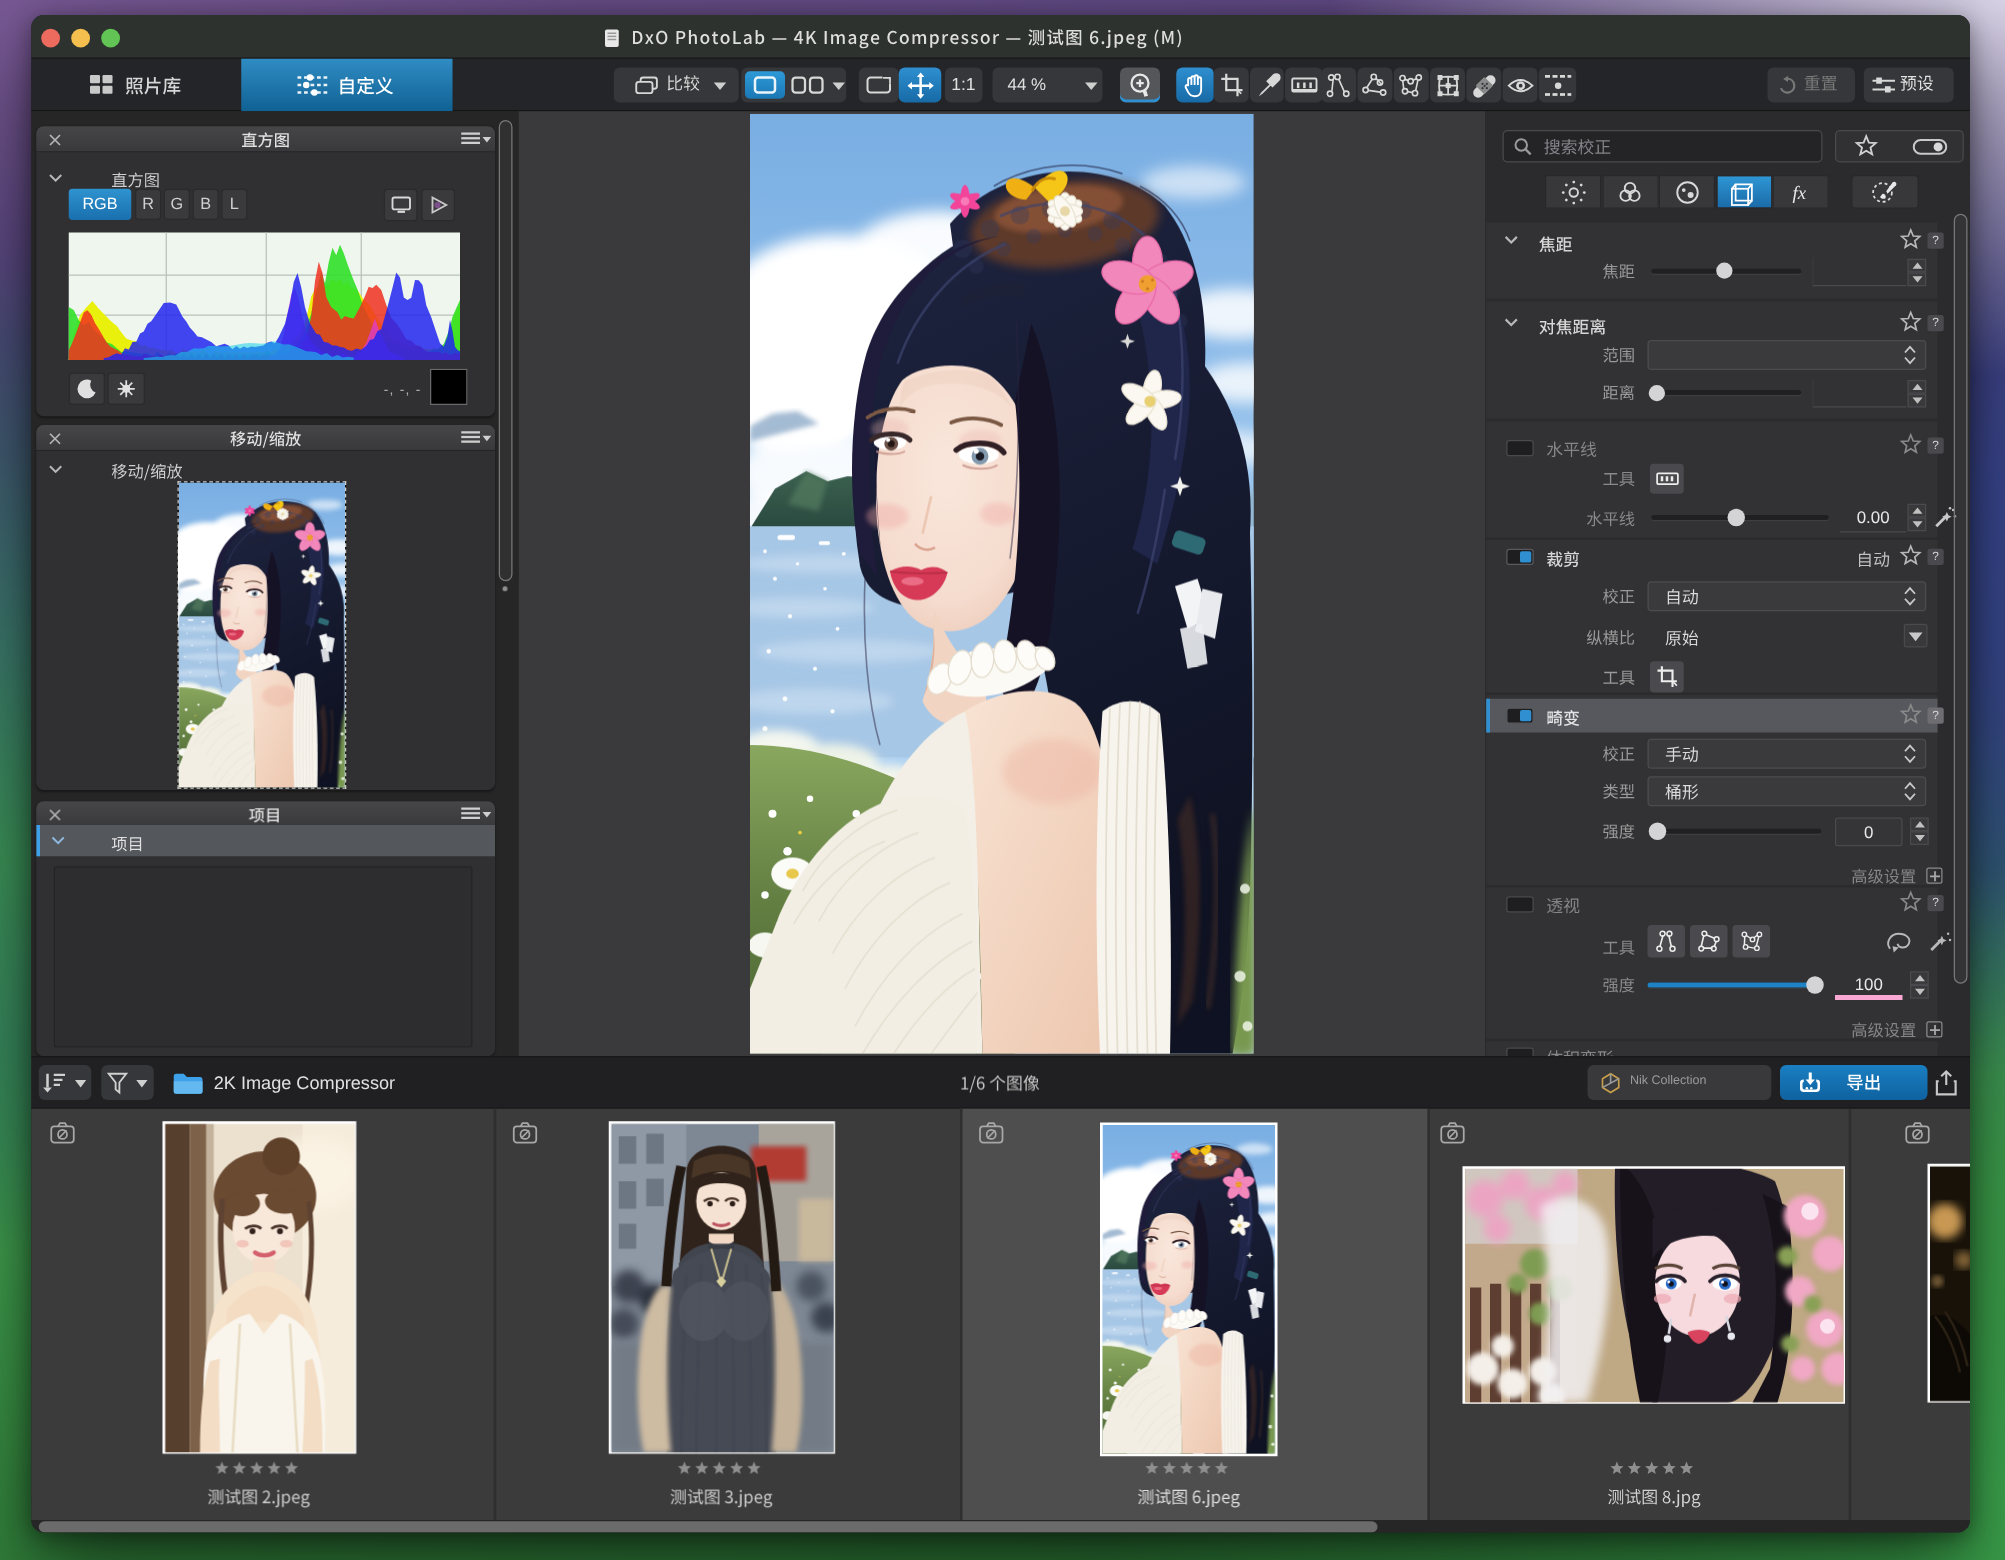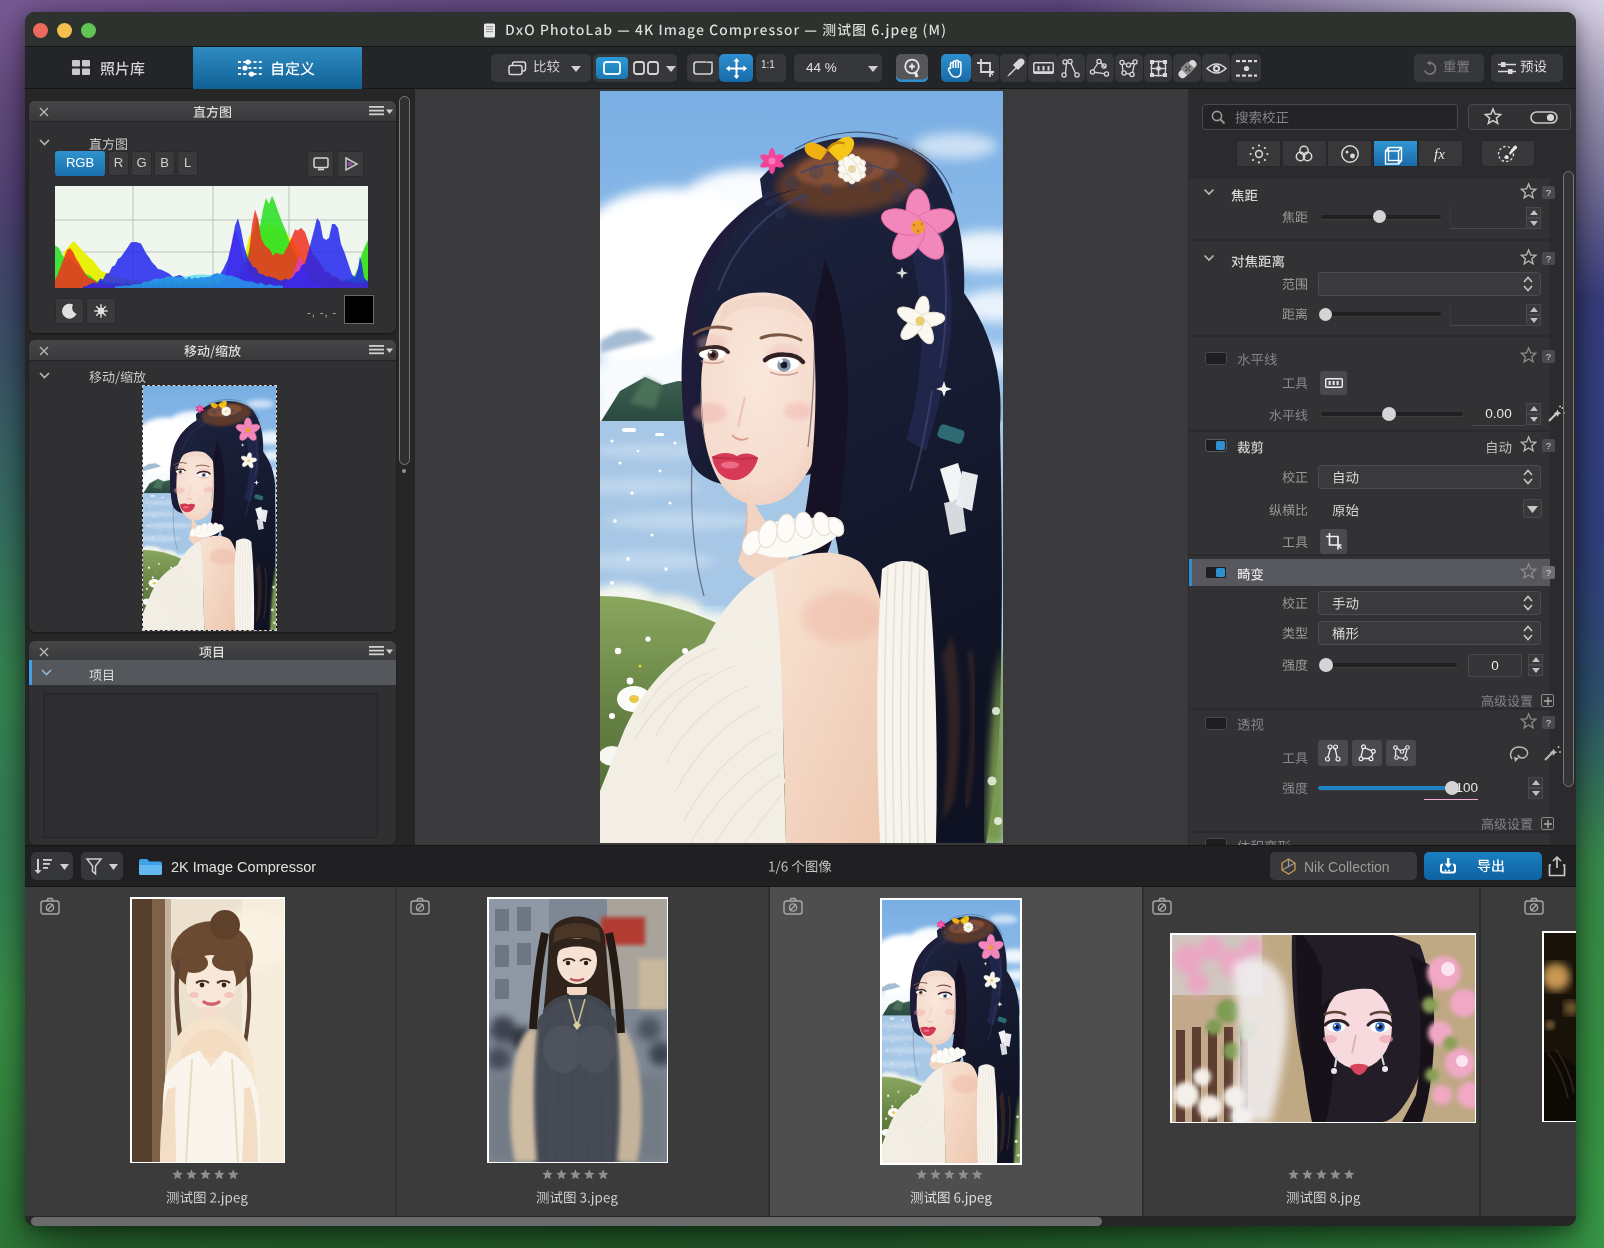--- a/index.html
+++ b/index.html
@@ -585,21 +585,21 @@
       <g stroke="#fff" stroke-width="2" fill="#fff">
         <line x1="10.5" y1="2" x2="10.5" y2="19"></line>
         <line x1="2" y1="10.5" x2="19" y2="10.5"></line>
         <path d="M10.5 0l3 3.6h-6z" stroke="none"></path>
         <path d="M10.5 21l3-3.6h-6z" stroke="none"></path>
         <path d="M0 10.5l3.6-3v6z" stroke="none"></path>
         <path d="M21 10.5l-3.6-3v6z" stroke="none"></path>
       </g>
     </svg>
     <div class="tbtn" style="left:731px;top:42px;width:30px;height:28px;background:#35373a;"></div>
-    <div class="abs" style="left:736px;top:47px;color:#e0e0e0;font-size:10px">1:1</div>
+    <div class="abs" style="left:736px;top:47px;color:#e0e0e0;font-size:14px">1:1</div>
     <div class="tbtn" style="left:769px;top:42px;width:88px;height:28px;background:#35373a;"></div>
     <div class="abs" style="left:781px;top:48px;color:#e0e0e0;font-size:13.5px">44 %</div>
     <svg class="t" style="left:843px;top:54px" width="10" height="6" viewBox="0 0 10 6">
       <path d="M0 0h10l-5 6z" fill="#cfcfcf"></path>
     </svg>
     <div class="tbtn" style="left:871px;top:42px;width:32px;height:28px;background:#54565a;box-shadow:inset 0 -2.5px 0 #2f8fd0"></div>
     <svg class="t" style="left:878px;top:46px" width="19" height="20" viewBox="0 0 19 20">
       <circle cx="9" cy="8.5" r="6.8" fill="none" stroke="#e8e8e8" stroke-width="1.8"></circle>
       <line x1="9" y1="5.5" x2="9" y2="11.5" stroke="#e8e8e8" stroke-width="1.8"></line>
       <line x1="6" y1="8.5" x2="12" y2="8.5" stroke="#e8e8e8" stroke-width="1.8"></line>
@@ -1162,21 +1162,21 @@
         <circle cx="15.5" cy="3" r="1"></circle>
         <circle cx="17" cy="8" r="1"></circle>
       </g>
     </svg>
     <svg class="t " style="left:1257.0px;top:766.0px" width="28" height="20">
       <path transform="translate(0,14.9)" d="M6.7 -9.4H10.5V-7.8H6.7ZM5.8 -10.2V-7H8.2V-5.8H5.6V-2.3H8.2V-0.4L5 -0.2L5.1 0.7C6.7 0.6 9.1 0.4 11.3 0.2C11.5 0.6 11.6 0.9 11.7 1.1L12.5 0.8C12.3 -0 11.6 -1.2 10.9 -2.1L10.1 -1.7C10.4 -1.4 10.6 -1 10.9 -0.6L9.1 -0.5V-2.3H11.8V-5.8H9.1V-7H11.4V-10.2ZM6.4 -5H8.2V-3.1H6.4ZM9.1 -5H10.9V-3.1H9.1ZM1.1 -7.3C1 -6.1 0.8 -4.5 0.6 -3.5H1.2L3.7 -3.5C3.6 -1.2 3.4 -0.3 3.2 -0.1C3 0.1 2.9 0.1 2.7 0.1C2.5 0.1 1.9 0.1 1.3 0C1.5 0.3 1.6 0.7 1.6 0.9C2.2 1 2.8 1 3.1 0.9C3.5 0.9 3.7 0.8 4 0.6C4.3 0.2 4.5 -1 4.7 -3.9C4.7 -4.1 4.7 -4.4 4.7 -4.4H1.7C1.7 -5 1.8 -5.7 1.9 -6.4H4.8V-10.2H0.8V-9.3H3.9V-7.3Z M18 -8.4V-7.2H15.9V-6.4H18V-4.3H23.1V-6.4H25.2V-7.2H23.1V-8.4H22.1V-7.2H19V-8.4ZM22.1 -6.4V-5.1H19V-6.4ZM22.8 -2.6C22.3 -2 21.5 -1.4 20.5 -1C19.6 -1.4 18.9 -2 18.3 -2.6ZM16.1 -3.4V-2.6H17.8L17.4 -2.5C17.9 -1.7 18.6 -1.1 19.5 -0.6C18.2 -0.2 16.9 0 15.5 0.1C15.6 0.4 15.8 0.7 15.9 1C17.5 0.8 19.1 0.5 20.5 -0.1C21.8 0.5 23.3 0.8 24.9 1C25.1 0.8 25.3 0.4 25.5 0.2C24.1 0.1 22.7 -0.2 21.6 -0.6C22.7 -1.2 23.7 -2 24.3 -3.2L23.7 -3.5L23.5 -3.4ZM19.1 -10.8C19.3 -10.4 19.5 -10 19.7 -9.6H14.6V-6.1C14.6 -4.1 14.5 -1.4 13.5 0.6C13.7 0.7 14.2 0.9 14.4 1C15.4 -1 15.6 -4 15.6 -6.1V-8.7H25.3V-9.6H20.8C20.6 -10 20.4 -10.6 20.1 -11Z" fill="#8a8a8e"></path>
     </svg>
     <div class="abs" style="left:1293px;top:774px;width:139px;height:4px;background:#202022;border-radius:2px;box-shadow:0 1px 0 rgba(255,255,255,.06)"></div>
     <div class="abs" style="left:1293px;top:774px;width:134.135px;height:4px;background:#1f82c4;border-radius:2px"></div>
     <div class="abs" style="left:1420px;top:769px;width:14px;height:14px;background:#d4d4d6;border-radius:50%"></div>
-    <div class="abs" style="left:1399px;top:765px;width:54px;height:23px;border-bottom:1px solid #f9a8d4;color:#e8e8e8;font-size:13.5px;text-align:right;line-height:22px">100</div>
+    <div class="abs" style="left:1443px;top:765px;width:54px;height:23px;border-bottom:4px solid #f9a8d4;color:#e8e8e8;font-size:13.5px;text-align:center;line-height:22px">100</div>
     <div class="abs" style="left:1503px;top:765px;width:15px;height:11px;background:#39393c;border:1px solid #4a4a4e"></div>
     <svg class="t" style="left:1506.5px;top:768px" width="8" height="6" viewBox="0 0 8 6">
       <path d="M0 5h8l-4-5z" fill="#c0c0c0"></path>
     </svg>
     <div class="abs" style="left:1503px;top:776px;width:15px;height:11px;background:#39393c;border:1px solid #4a4a4e"></div>
     <svg class="t" style="left:1506.5px;top:779px" width="8" height="6" viewBox="0 0 8 6">
       <path d="M0 0h8l-4 5z" fill="#c0c0c0"></path>
     </svg>
     <svg class="t " style="left:1456.0px;top:802.0px" width="54" height="20">
       <path transform="translate(0,14.9)" d="M3.7 -7.3H9.3V-6.1H3.7ZM2.7 -8V-5.4H10.4V-8ZM5.7 -10.7 6.1 -9.6H0.8V-8.7H12.2V-9.6H7.2C7 -10 6.9 -10.5 6.7 -11ZM1.2 -4.6V1H2.2V-3.8H10.8V0C10.8 0.2 10.7 0.2 10.6 0.2C10.4 0.2 9.8 0.2 9.2 0.2C9.4 0.4 9.5 0.7 9.6 0.9C10.4 0.9 10.9 0.9 11.3 0.8C11.6 0.7 11.8 0.5 11.8 0V-4.6ZM3.7 -3.1V0.3H4.6V-0.4H9.2V-3.1ZM4.6 -2.3H8.3V-1.1H4.6Z M13.5 -0.7 13.8 0.2C15 -0.2 16.6 -0.9 18.2 -1.5L18 -2.3C16.4 -1.7 14.7 -1.1 13.5 -0.7ZM18.2 -10.1V-9.2H19.7C19.5 -5 19 -1.6 17.3 0.5C17.5 0.6 18 0.9 18.1 1.1C19.3 -0.4 19.9 -2.3 20.2 -4.6C20.7 -3.5 21.2 -2.6 21.8 -1.7C21.1 -0.8 20.1 -0.2 19.1 0.3C19.3 0.5 19.7 0.8 19.8 1.1C20.8 0.6 21.7 -0.1 22.4 -0.9C23.2 -0.1 24 0.5 24.9 1C25 0.8 25.3 0.4 25.6 0.2C24.6 -0.2 23.8 -0.9 23 -1.7C23.9 -2.9 24.6 -4.4 25 -6.3L24.4 -6.6L24.2 -6.5H22.9C23.2 -7.6 23.6 -9 23.9 -10.1ZM20.6 -9.2H22.7C22.4 -7.9 22 -6.6 21.7 -5.7H23.9C23.6 -4.4 23.1 -3.3 22.4 -2.4C21.6 -3.6 20.9 -5 20.4 -6.5C20.5 -7.3 20.6 -8.2 20.6 -9.2ZM13.7 -5.5C13.9 -5.6 14.2 -5.7 15.9 -5.9C15.3 -5 14.7 -4.3 14.5 -4.1C14.1 -3.6 13.8 -3.2 13.5 -3.2C13.6 -3 13.7 -2.5 13.8 -2.3C14.1 -2.5 14.5 -2.7 18 -3.7C18 -3.9 17.9 -4.3 17.9 -4.5L15.4 -3.8C16.3 -5 17.3 -6.3 18.1 -7.7L17.3 -8.2C17 -7.7 16.8 -7.2 16.5 -6.8L14.7 -6.6C15.5 -7.7 16.3 -9.1 16.9 -10.5L16 -10.9C15.5 -9.3 14.5 -7.7 14.2 -7.2C13.9 -6.8 13.7 -6.5 13.4 -6.4C13.5 -6.2 13.7 -5.7 13.7 -5.5Z M27.6 -10.1C28.3 -9.5 29.1 -8.6 29.5 -8L30.2 -8.7C29.8 -9.3 28.9 -10.1 28.2 -10.7ZM26.6 -6.8V-5.9H28.4V-1.2C28.4 -0.6 28 -0.2 27.7 -0.1C27.9 0.1 28.2 0.5 28.3 0.8C28.5 0.5 28.8 0.3 31.1 -1.5C31 -1.7 30.9 -2 30.8 -2.3L29.3 -1.2V-6.8ZM32.4 -10.5V-9C32.4 -8 32.1 -7 30.4 -6.2C30.6 -6 30.9 -5.7 31 -5.5C32.9 -6.4 33.3 -7.8 33.3 -9V-9.5H35.6V-7.4C35.6 -6.5 35.8 -6.1 36.7 -6.1C36.8 -6.1 37.5 -6.1 37.7 -6.1C37.9 -6.1 38.2 -6.1 38.4 -6.2C38.3 -6.4 38.3 -6.8 38.3 -7C38.1 -7 37.8 -6.9 37.7 -6.9C37.5 -6.9 36.9 -6.9 36.8 -6.9C36.6 -6.9 36.5 -7.1 36.5 -7.4V-10.5ZM36.5 -4.3C36 -3.2 35.3 -2.4 34.4 -1.7C33.6 -2.4 32.9 -3.3 32.4 -4.3ZM31 -5.2V-4.3H31.7L31.5 -4.2C32 -3 32.7 -2 33.7 -1.1C32.7 -0.5 31.6 -0.1 30.4 0.2C30.6 0.4 30.8 0.8 30.9 1C32.2 0.7 33.4 0.2 34.4 -0.5C35.4 0.2 36.6 0.8 37.9 1.1C38 0.8 38.3 0.4 38.5 0.2C37.3 -0.1 36.2 -0.5 35.2 -1.1C36.3 -2.1 37.2 -3.3 37.7 -5L37.1 -5.2L36.9 -5.2Z M47.5 -9.7H49.7V-8.6H47.5ZM44.4 -9.7H46.6V-8.6H44.4ZM41.5 -9.7H43.5V-8.6H41.5ZM41.5 -5.6V-0.1H39.7V0.7H51.3V-0.1H49.5V-5.6H45.4L45.6 -6.3H51V-7.1H45.8L45.9 -7.8H50.6V-10.4H40.5V-7.8H44.9L44.8 -7.1H39.9V-6.3H44.7L44.5 -5.6ZM42.4 -0.1V-0.9H48.5V-0.1ZM42.4 -3.6H48.5V-2.8H42.4ZM42.4 -4.2V-4.9H48.5V-4.2ZM42.4 -2.2H48.5V-1.5H42.4Z" fill="#86868a"></path>
@@ -1224,21 +1224,21 @@
     <svg class="t " style="left:743.1px;top:843.5px" width="66" height="20">
       <path transform="translate(0,15.5)" d="M1.2 0H6.6V-1H4.6V-9.9H3.7C3.1 -9.6 2.5 -9.4 1.6 -9.2V-8.4H3.4V-1H1.2Z M7.6 2.4H8.5L12.6 -10.7H11.7Z M16.8 0.2C18.4 0.2 19.7 -1.1 19.7 -3C19.7 -5.1 18.6 -6.1 16.9 -6.1C16.2 -6.1 15.3 -5.7 14.7 -5C14.8 -8 15.9 -9.1 17.3 -9.1C17.8 -9.1 18.4 -8.8 18.8 -8.3L19.5 -9.1C19 -9.7 18.2 -10.1 17.2 -10.1C15.3 -10.1 13.5 -8.6 13.5 -4.7C13.5 -1.5 15 0.2 16.8 0.2ZM14.7 -4C15.4 -4.9 16.1 -5.2 16.7 -5.2C17.9 -5.2 18.5 -4.4 18.5 -3C18.5 -1.7 17.8 -0.8 16.8 -0.8C15.6 -0.8 14.9 -1.9 14.7 -4Z M29.5 -7.4V1.1H30.6V-7.4ZM30.1 -11.4C28.8 -9.1 26.3 -7.1 23.8 -6C24.1 -5.8 24.4 -5.4 24.5 -5.1C26.6 -6.1 28.6 -7.7 30.1 -9.5C31.9 -7.4 33.6 -6.1 35.6 -5.1C35.8 -5.4 36.1 -5.8 36.4 -6C34.3 -7 32.4 -8.3 30.7 -10.3L31 -10.9Z M41.9 -3.8C42.9 -3.5 44.3 -3.1 45.1 -2.7L45.5 -3.4C44.7 -3.7 43.4 -4.2 42.3 -4.4ZM40.5 -2.1C42.4 -1.8 44.7 -1.3 46 -0.8L46.5 -1.6C45.1 -2 42.8 -2.5 41 -2.7ZM37.9 -10.7V1.1H38.9V0.5H48.2V1.1H49.2V-10.7ZM38.9 -0.4V-9.8H48.2V-0.4ZM42.4 -9.6C41.7 -8.5 40.6 -7.4 39.4 -6.7C39.6 -6.6 40 -6.3 40.1 -6.1C40.5 -6.4 40.9 -6.7 41.4 -7.1C41.8 -6.6 42.3 -6.2 42.8 -5.9C41.6 -5.3 40.4 -4.9 39.1 -4.7C39.3 -4.5 39.5 -4.1 39.6 -3.8C41 -4.2 42.4 -4.7 43.7 -5.3C44.8 -4.7 46.1 -4.3 47.3 -4C47.5 -4.2 47.7 -4.6 47.9 -4.8C46.7 -5 45.5 -5.3 44.5 -5.8C45.5 -6.5 46.3 -7.3 46.9 -8.2L46.3 -8.5L46.2 -8.5H42.7C42.9 -8.7 43.1 -9 43.2 -9.3ZM41.9 -7.6 42 -7.7H45.5C45 -7.2 44.4 -6.7 43.6 -6.3C42.9 -6.7 42.3 -7.1 41.9 -7.6Z M56.9 -9.6H59.3C59.1 -9.2 58.8 -8.8 58.5 -8.5H56C56.3 -8.9 56.6 -9.2 56.9 -9.6ZM56.9 -11.3C56.3 -10.2 55.2 -8.8 53.8 -7.7C54 -7.6 54.3 -7.3 54.4 -7.1C54.7 -7.2 54.9 -7.5 55.1 -7.7V-5.6H57.2C56.6 -5 55.6 -4.4 54.2 -4C54.4 -3.8 54.6 -3.5 54.8 -3.4C56 -3.8 56.9 -4.2 57.5 -4.7C57.7 -4.5 57.9 -4.3 58.1 -4.1C57.2 -3.3 55.5 -2.4 54.2 -2C54.4 -1.9 54.6 -1.6 54.7 -1.4C55.9 -1.8 57.5 -2.7 58.5 -3.5C58.6 -3.3 58.7 -3 58.8 -2.8C57.7 -1.7 55.7 -0.6 54.1 -0.1C54.2 0 54.5 0.4 54.6 0.6C56.1 0.1 57.8 -0.9 59 -1.9C59.1 -1.1 58.9 -0.3 58.6 -0C58.5 0.2 58.3 0.2 58 0.2C57.8 0.2 57.4 0.2 57.1 0.2C57.2 0.4 57.3 0.8 57.3 1C57.6 1.1 57.9 1.1 58.2 1.1C58.7 1.1 59 1 59.3 0.6C59.9 0.1 60.1 -1.4 59.7 -2.8L60.3 -3.1C60.8 -1.7 61.7 -0.4 62.7 0.3C62.9 0.1 63.2 -0.3 63.4 -0.5C62.4 -1 61.5 -2.2 61.1 -3.5C61.6 -3.8 62.1 -4.1 62.6 -4.3L61.9 -5C61.3 -4.5 60.3 -3.9 59.4 -3.5C59.1 -4.1 58.7 -4.8 58.1 -5.2L58.4 -5.6H62.4V-8.5H59.5C59.9 -9 60.3 -9.5 60.6 -10L60 -10.4L59.8 -10.4H57.4L57.8 -11.2ZM56 -7.7H58.4C58.4 -7.3 58.2 -6.8 57.9 -6.3H56ZM59.3 -7.7H61.5V-6.3H58.9C59.1 -6.8 59.3 -7.3 59.3 -7.7ZM53.8 -11.3C53.1 -9.2 51.9 -7.2 50.7 -5.9C50.9 -5.7 51.2 -5.1 51.3 -4.9C51.7 -5.3 52.1 -5.8 52.4 -6.4V1H53.4V-7.9C53.9 -8.9 54.4 -10 54.8 -11Z" fill="#c8c8c8"></path>
     </svg>
     <div class="tbtn" style="left:1245px;top:840px;width:147px;height:28px;background:#39393c"></div>
     <svg class="t" style="left:1255px;top:846px" width="17" height="17" viewBox="0 0 17 17">
       <g stroke="#8a8a8a" stroke-width="1.3" fill="none">
         <path d="M8.5 1 L15 5 V12 L8.5 16 L2 12 V5 Z" stroke="#c8a04a"></path>
         <path d="M8.5 1 V8.5 L2 12M8.5 8.5 L15 5" stroke="#9a9a9a"></path>
       </g>
     </svg>
-    <div class="abs" style="left:1279px;top:847px;color:#9b9b9b;font-size:14px">Nik Collection</div>
+    <div class="abs" style="left:1279px;top:847px;color:#9b9b9b;font-size:10px">Nik Collection</div>
     <div class="tbtn" style="left:1399px;top:840px;width:118px;height:28px;background:linear-gradient(180deg,#1a7fc2,#0f62a0)"></div>
     <svg class="t" style="left:1414px;top:846px" width="18" height="16" viewBox="0 0 18 16">
       <g fill="#fff">
         <rect x="8" y="0" width="2.4" height="7"></rect>
         <path d="M9.2 10 5.5 5.5h7.4z"></path>
         <path d="M1 8 q0 -2.5 3 -2.5 l0 2 q-1 0 -1 1.5 l0 3 q0 1.5 1.5 1.5 l9 0 q1.5 0 1.5 -1.5 l0 -3 q0 -1.5 -1 -1.5 l0 -2 q3 0 3 2.5 l0 4.5 q0 3 -3 3 l-10 0 q-3 0 -3 -3 Z"></path>
         <circle cx="6.5" cy="12.5" r="1"></circle>
         <circle cx="10" cy="12.5" r="1"></circle>
       </g>
     </svg>

